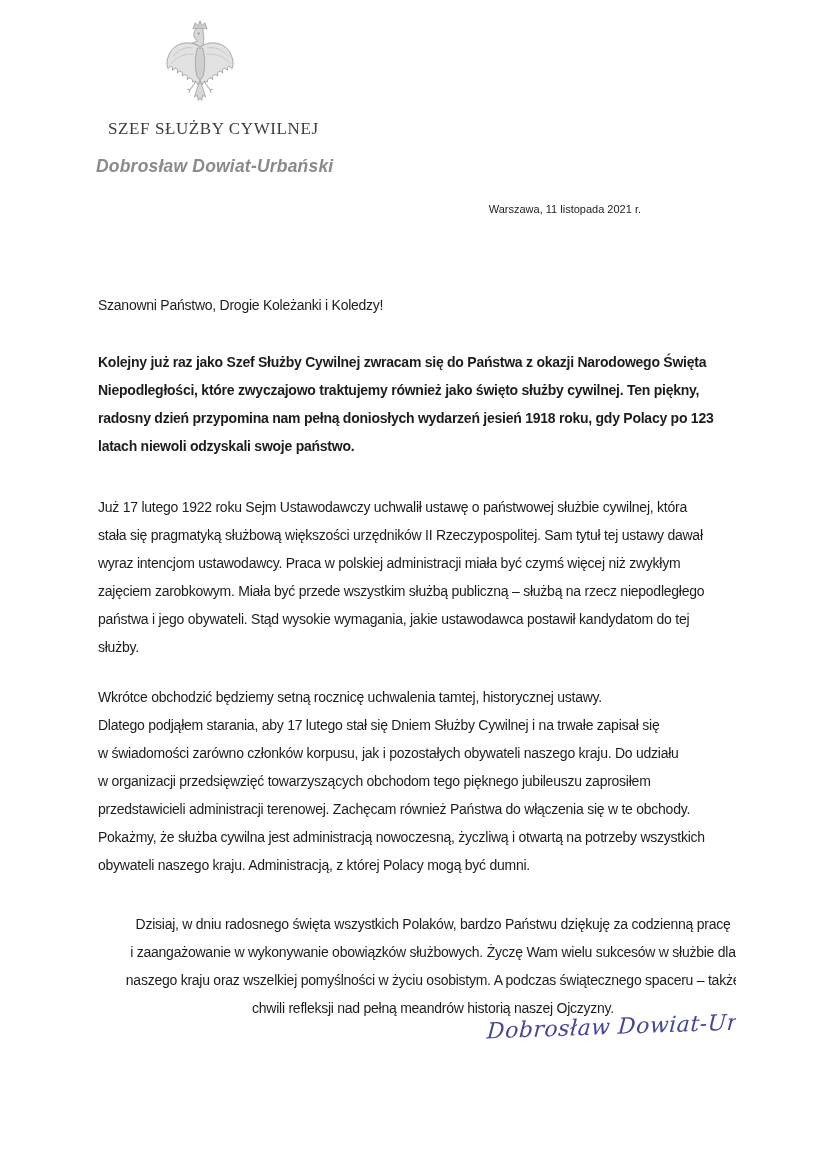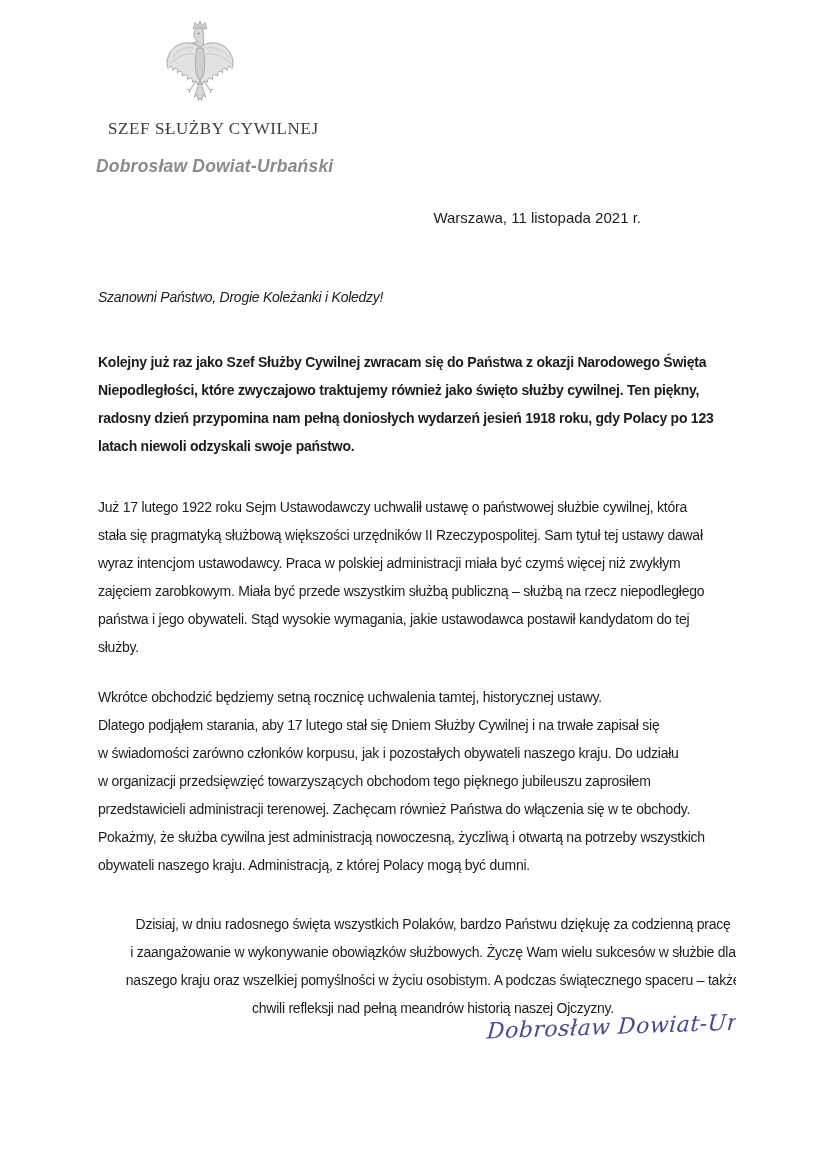--- a/index.html
+++ b/index.html
@@ -38,36 +38,36 @@
     font-style: italic;
     font-weight: 600;
     font-size: 17.5px;
     letter-spacing: 0.2px;
     color: #8a8a8a;
     white-space: pre;
   }
   .dateline {
     position: absolute;
     right: 95px;
-    top: 209px;
-    font-size: 15px;
+    top: 203px;
+    font-size: 11px;
     color: #1c1c1c;
     white-space: pre;
   }
   .bodytext {
     position: absolute;
     left: 98px;
     width: 670px;
     font-size: 14px;
     letter-spacing: -0.25px;
     line-height: 28px;
     color: #1c1c1c;
     white-space: pre;
   }
-  .salutation { top: 283px; font-style: italic; }
+  .salutation { top: 291px; }
   .para-1 { top: 348px; font-weight: bold; }
   .para-2 { top: 475px; margin-top: 18px; }
   .para-3 { top: 683px; }
   .para-4 { top: 910px; text-align: center; }
   .signature {
     position: absolute;
     left: 487px;
     top: 1014px;
     width: 250px;
     font-family: "DejaVu Serif", serif;

